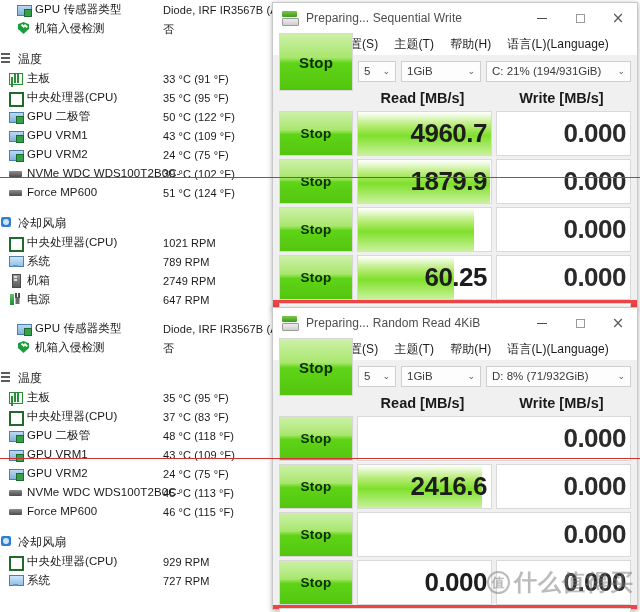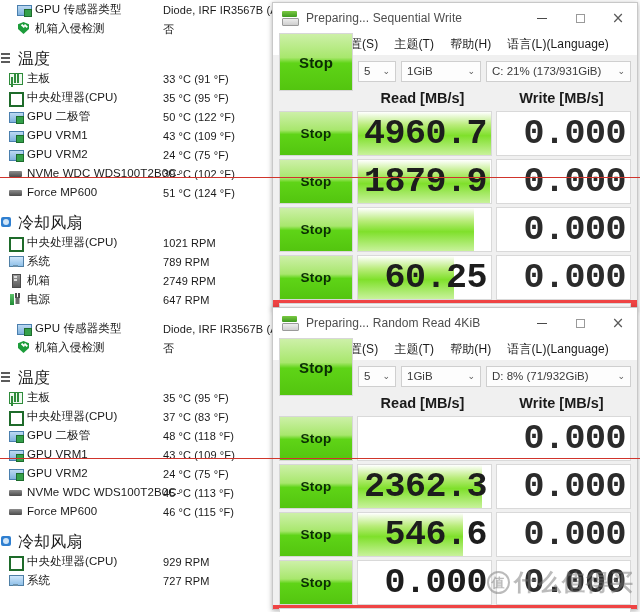--- a/index.html
+++ b/index.html
@@ -17,21 +17,21 @@
     background: #ffffff; color: #1a1a1a; font-size: 11px; line-height: 1.0;
   }
   .hw-rows { position: absolute; left: 0; top: 0; width: 300px; }
 
   .hw-row { position: relative; height: 19px; display: flex; align-items: center; }
   .hw-row .lbl { display: flex; align-items: center; white-space: nowrap; }
   .hw-row .icon { width: 14px; height: 13px; margin-right: 4px; flex: 0 0 auto; position: relative; }
   .hw-row .txt { font-size: 11.5px; letter-spacing: 0.1px; }
   .hw-row .val { position: absolute; left: 163px; top: 50%; transform: translateY(-50%);
                  font-size: 11px; white-space: nowrap; letter-spacing: .1px; }
-  .hw-row.group .txt { font-size: 16px; }
+  .hw-row.group .txt { font-size: 12px; }
   .hw-row.group { height: 21px; }
   .hw-row.indent .lbl { padding-left: 9px; }
   .hw-row.indent2 .lbl { padding-left: 17px; }
 
   
   .ic-temp { width: 11px; height: 11px; }
   .ic-temp:before {
     content:""; position:absolute; left:1px; top:1px; width:9px; height:2px;
     background:#5b5b5b; box-shadow: 0 4px 0 #5b5b5b, 0 8px 0 #5b5b5b;
   }
@@ -166,23 +166,23 @@
   .grid { position: relative; }
   .hdr-row { display:flex; height: 26px; align-items:center; }
   .hdr-spacer { width: 74px; flex:0 0 auto; }
   .hdr-cell { flex: 1 1 0; text-align:center; font-size: 14.5px; font-weight: bold; color:#1a1a1a; }
 
   .res-row { display:flex; align-items:stretch; height: 45px; margin-bottom: 3px; }
   .res-btn { width: 74px; flex:0 0 auto; margin-right: 4px; }
   .res-val {
     flex: 1 1 0; background:#ffffff; border:1px solid #d9d9d9;
     display:flex; align-items:center; justify-content:flex-end;
-    padding-right: 4px; font-size: 35px; font-weight: bold; color:#1d1d1d;
+    padding-right: 4px; font-size: 26px; font-weight: bold; color:#1d1d1d;
     letter-spacing: -0.5px; position:relative; overflow:hidden;
-    font-family: Liberation Mono, monospace;
+    font-family: Liberation Sans, sans-serif;
   }
   .res-val.read { margin-right: 4px; }
   .res-val .bar {
     position:absolute; left:0; top:0; bottom:0;
     background: linear-gradient(180deg,#ffffff 0%, #b9ec7a 30%, #7fe02b 55%, #c8f29b 100%);
     z-index: 0;
   }
   .res-val .num { position:relative; z-index:1; }
   .res-val.write .num { color:#2b2b2b; }
 
@@ -445,21 +445,21 @@
             <div style="width: 74px; flex: 0 0 auto;"></div>
             <div class="sel s-count">
               <span>5</span>
               <span class="caret">⌄</span>
             </div>
             <div class="sel s-size">
               <span>1GiB</span>
               <span class="caret">⌄</span>
             </div>
             <div class="sel s-drive">
-              <span>C: 21% (173/931GiB)</span>
+              <span>C: 21% (194/931GiB)</span>
               <span class="caret">⌄</span>
             </div>
           </div>
           <div class="grid">
             <div class="hdr-row">
               <div class="hdr-spacer"></div>
               <div class="hdr-cell">Read [MB/s]</div>
               <div class="hdr-cell">Write [MB/s]</div>
             </div>
             <div class="res-row">
@@ -554,32 +554,28 @@
             <div class="res-row">
               <div class="stopbtn res-btn">Stop</div>
               <div class="res-val write">
                 <span class="num">0.000</span>
               </div>
             </div>
             <div class="res-row">
               <div class="stopbtn res-btn">Stop</div>
               <div class="res-val read">
                 <div class="bar" style="width: 93%;"></div>
-                <span class="num">2362.3</span>
-              </div>
-              <div class="res-val write">
-                <span class="num">0.000</span>
-              </div>
-            </div>
-            <div class="res-row">
-              <div class="stopbtn res-btn">Stop</div>
-              <div class="res-val read">
-                <div class="bar" style="width: 79%;"></div>
-                <span class="num">546.6</span>
-              </div>
+                <span class="num">2416.6</span>
+              </div>
+              <div class="res-val write">
+                <span class="num">0.000</span>
+              </div>
+            </div>
+            <div class="res-row">
+              <div class="stopbtn res-btn">Stop</div>
               <div class="res-val write">
                 <span class="num">0.000</span>
               </div>
             </div>
             <div class="res-row">
               <div class="stopbtn res-btn">Stop</div>
               <div class="res-val read">
                 <span class="num">0.000</span>
               </div>
               <div class="res-val write">

